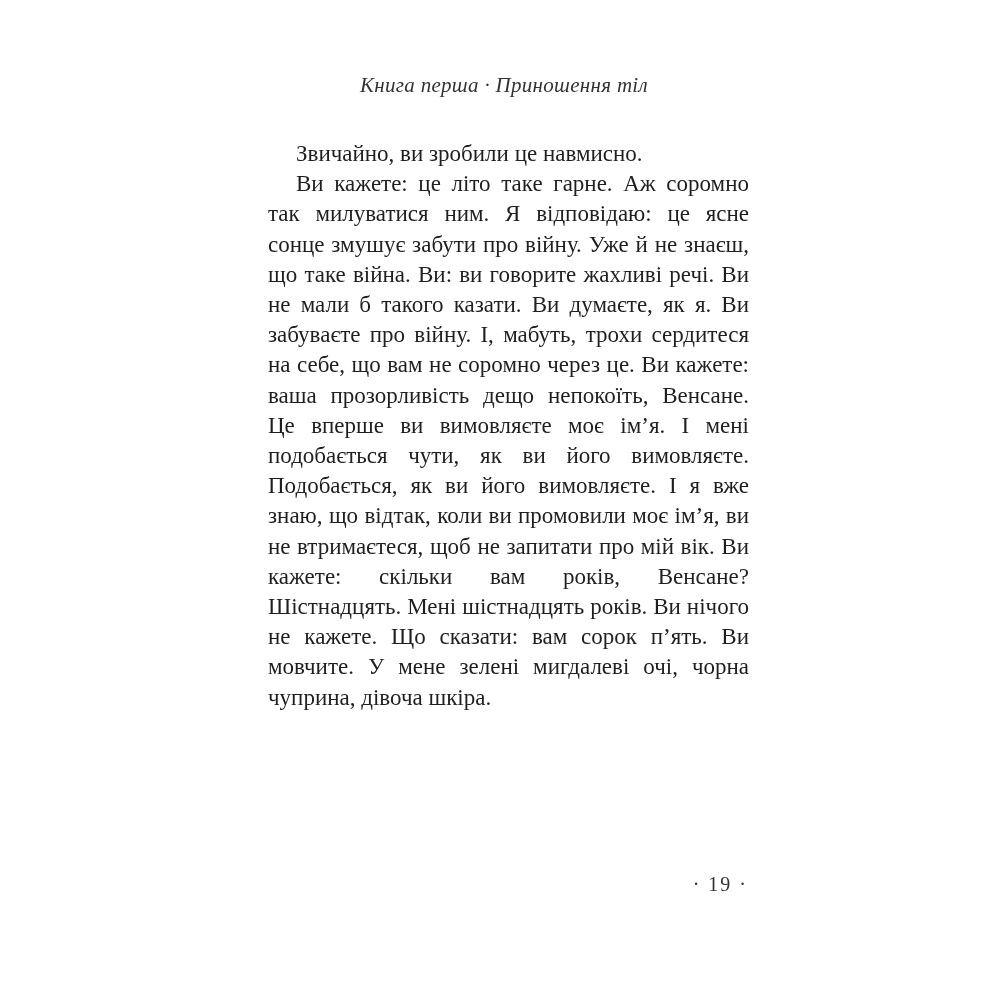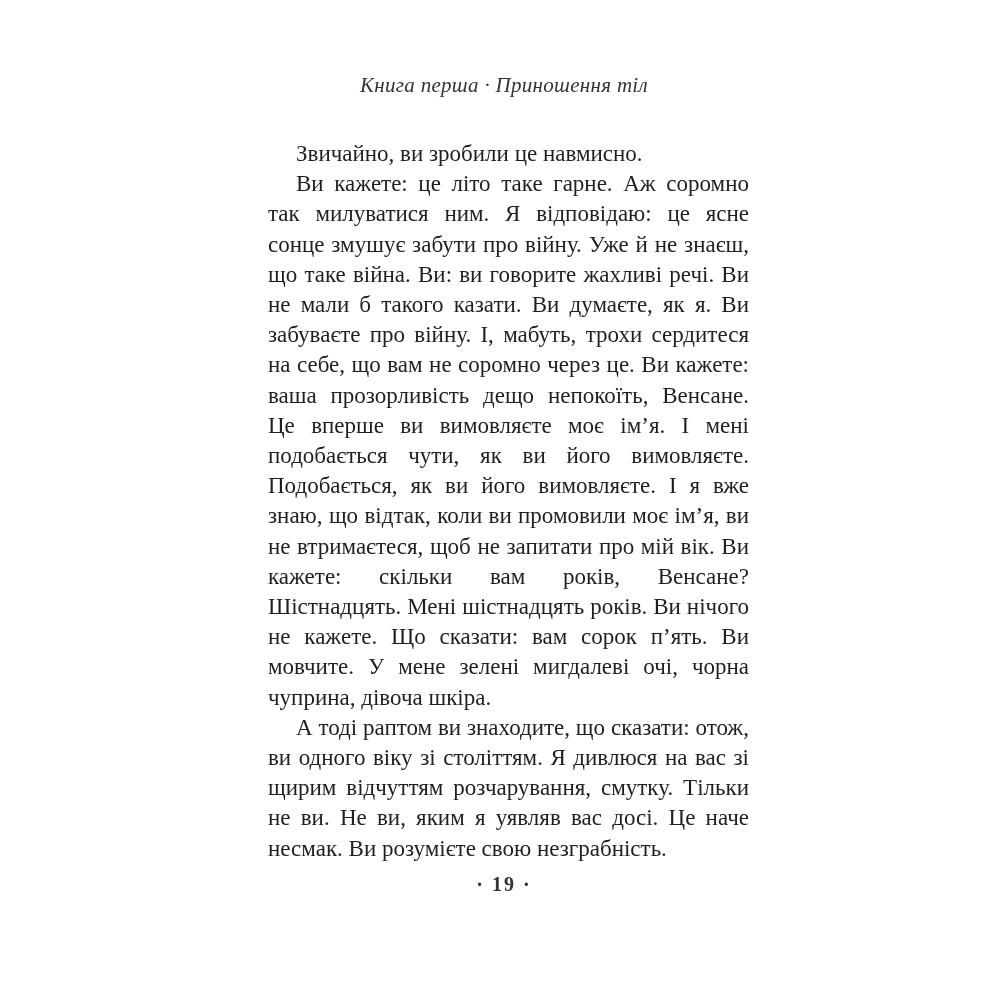--- a/index.html
+++ b/index.html
@@ -47,33 +47,31 @@
   .body-text p {
     margin: 0;
     padding: 0;
     text-indent: 28px;
   }
   .page-number {
     position: absolute;
     top: 873px;
     left: 260px;
     width: 488px;
-    text-align: center;
+    text-align: right;
     font-size: 20px;
     color: #333333;
     letter-spacing: 2px;
-    font-weight: bold;
   }
 </style>
 </head>
 <body>
 
 <div class="page">
   <div class="running-header">Книга перша · Приношення тіл</div>
 
   <div class="body-text">
       <p>Звичайно, ви зробили це навмисно.</p>
       <p>Ви кажете: це літо таке гарне. Аж соромно так милуватися ним. Я відповідаю: це ясне сонце змушує забути про війну. Уже й не знаєш, що таке війна. Ви: ви говорите жахливі речі. Ви не мали б такого казати. Ви думаєте, як я. Ви забуваєте про війну. І, мабуть, трохи сердитеся на себе, що вам не соромно через це. Ви кажете: ваша прозорливість дещо непокоїть, Венсане. Це вперше ви вимовляєте моє ім’я. І мені подобається чути, як ви його вимовляєте. Подобається, як ви його вимовляєте. І я вже знаю, що відтак, коли ви промовили моє ім’я, ви не втримаєтеся, щоб не запитати про мій вік. Ви кажете: скільки вам років, Венсане? Шістнадцять. Мені шістнадцять років. Ви нічого не кажете. Що сказати: вам сорок п’ять. Ви мовчите. У мене зелені мигдалеві очі, чорна чуприна, дівоча шкіра.</p>
-      <p>А тоді раптом ви знаходите, що сказати: отож, ви одного віку зі століттям. Я дивлюся на вас зі щирим відчуттям розчарування, смутку. Тільки не ви. Не ви, яким я уявляв вас досі. Це наче несмак. Ви розумієте свою незграбність.</p>
     </div>
 
   <div class="page-number">· 19 ·</div>
 </div>
 
 </body></html>

